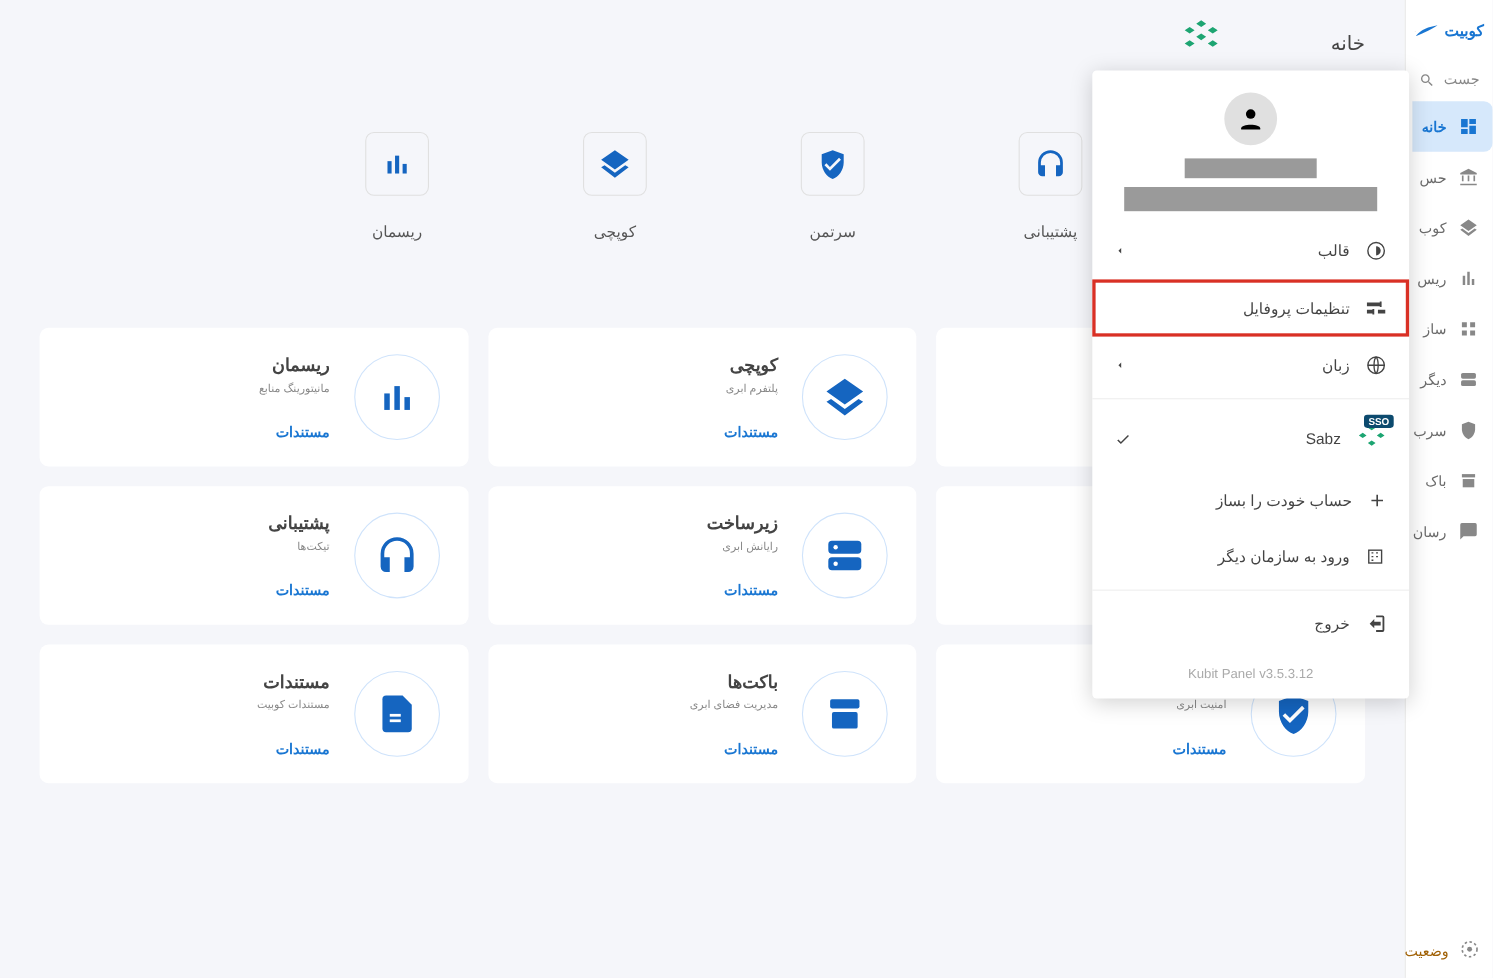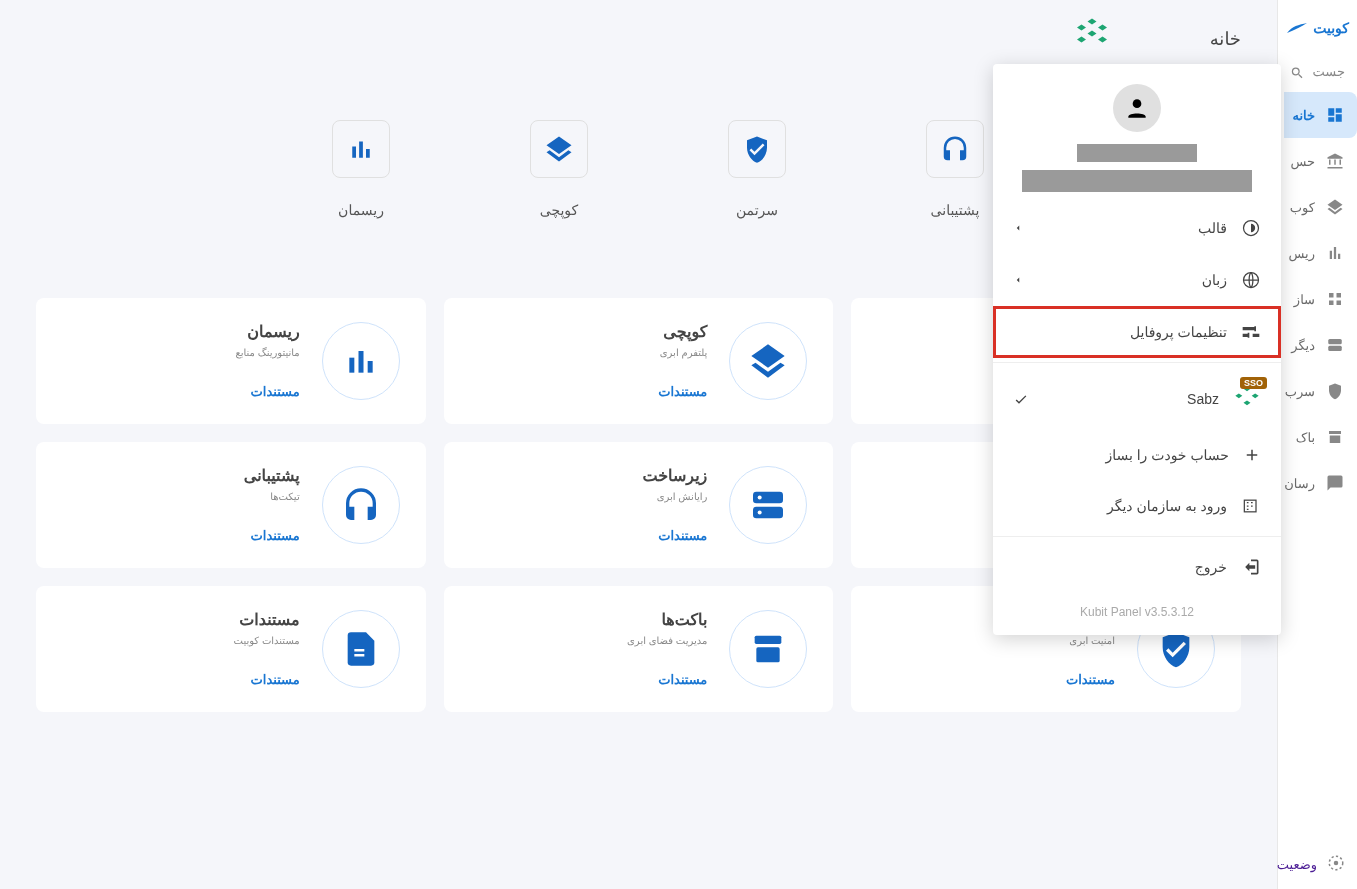--- a/index.html
+++ b/index.html
@@ -55,21 +55,21 @@
   color: #1976d2;
   font-weight: 600;
 }
 .nav-item .nav-icon { width: 20px; flex-shrink: 0; display: flex; justify-content:center;}
 .status-item {
   margin-top: auto;
   display: flex;
   align-items: center;
   gap: 10px;
   padding: 14px 12px;
-  color: #4c1d95;
+  color: #a16207;
   font-size: 13px;
 }
 .main {
   flex: 1;
   padding: 28px 36px;
   overflow: auto;
 }
 .page-title { font-size: 18px; color: #444; margin-bottom: 30px; font-weight:500;}
 .section-title { font-size: 14px; color: #555; margin-bottom: 16px; font-weight:600;}
 .fav-row {
@@ -164,21 +164,21 @@
   outline: 3px solid #d93025;
   outline-offset: -3px;
 }
 .dd-sep { height:1px; background:#eee; margin:4px 0;}
 .dd-footer {
   text-align:center; font-size:12px; color:#aaa; padding:12px 0 6px;
 }
 .dd-org-logo { width:28px; height:28px; }
 .sso-badge {
   position:absolute; top:-6px; right:-6px;
-  background:#a16207; color:#fff; font-size:9px; font-weight:700;
+  background:#0c4a6e; color:#fff; font-size:9px; font-weight:700;
   padding:1px 4px; border-radius:3px;
 }
 .org-logo-wrap { position:relative; }
 
 .badge-icon {
   position:absolute;
   top:14px;
   right:247px;
   width:36px; height:36px;
   z-index:101;
@@ -491,43 +491,43 @@
           <path d="M12 7a5 5 0 010 10V7z"></path>
           <circle cx="12" cy="12" r="9" fill="none" stroke="#444" stroke-width="1.5"></circle>
         </svg>
       <span>قالب</span>
     </div>
     <svg width="10" height="10" viewBox="0 0 24 24">
         <path d="M15 6l-6 6 6 6z"></path>
       </svg>
   </div>
 
+  <div class="dd-row highlight">
+    <div class="dd-row-right">
+      <svg width="20" height="20" viewBox="0 0 24 24">
+          <path d="M3 7h12v2H3zM3 15h6v2H3zM15 15h6v2h-6zM17 5v6M9 13v6" stroke="#444" stroke-width="2"></path>
+        </svg>
+      <span>تنظیمات پروفایل</span>
+    </div>
+    <span></span>
+  </div>
+
   <div class="dd-row">
     <div class="dd-row-right">
       <svg width="20" height="20" viewBox="0 0 24 24">
           <circle cx="12" cy="12" r="9" fill="none" stroke="#444" stroke-width="1.5"></circle>
           <path d="M3 12h18M12 3c3 3 3 15 0 18M12 3c-3 3-3 15 0 18" fill="none" stroke="#444" stroke-width="1.5"></path>
         </svg>
       <span>زبان</span>
     </div>
     <svg width="10" height="10" viewBox="0 0 24 24">
         <path d="M15 6l-6 6 6 6z"></path>
       </svg>
   </div>
 
-  <div class="dd-row highlight">
-    <div class="dd-row-right">
-      <svg width="20" height="20" viewBox="0 0 24 24">
-          <path d="M3 7h12v2H3zM3 15h6v2H3zM15 15h6v2h-6zM17 5v6M9 13v6" stroke="#444" stroke-width="2"></path>
-        </svg>
-      <span>تنظیمات پروفایل</span>
-    </div>
-    <span></span>
-  </div>
-
   <div class="dd-sep"></div>
 
   <div class="dd-row">
     <div class="dd-row-right">
       <div class="org-logo-wrap">
         <svg class="dd-org-logo" viewBox="0 0 24 24">
             <path fill="#1da572" d="M12 3l3 2-3 2-3-2 3-2zM5 9l3 2-3 2-3-2 3-2zM19 9l3 2-3 2-3-2 3-2zM12 15l3 2-3 2-3-2 3-2z"></path>
           </svg>
         <span class="sso-badge">SSO</span>
       </div>

